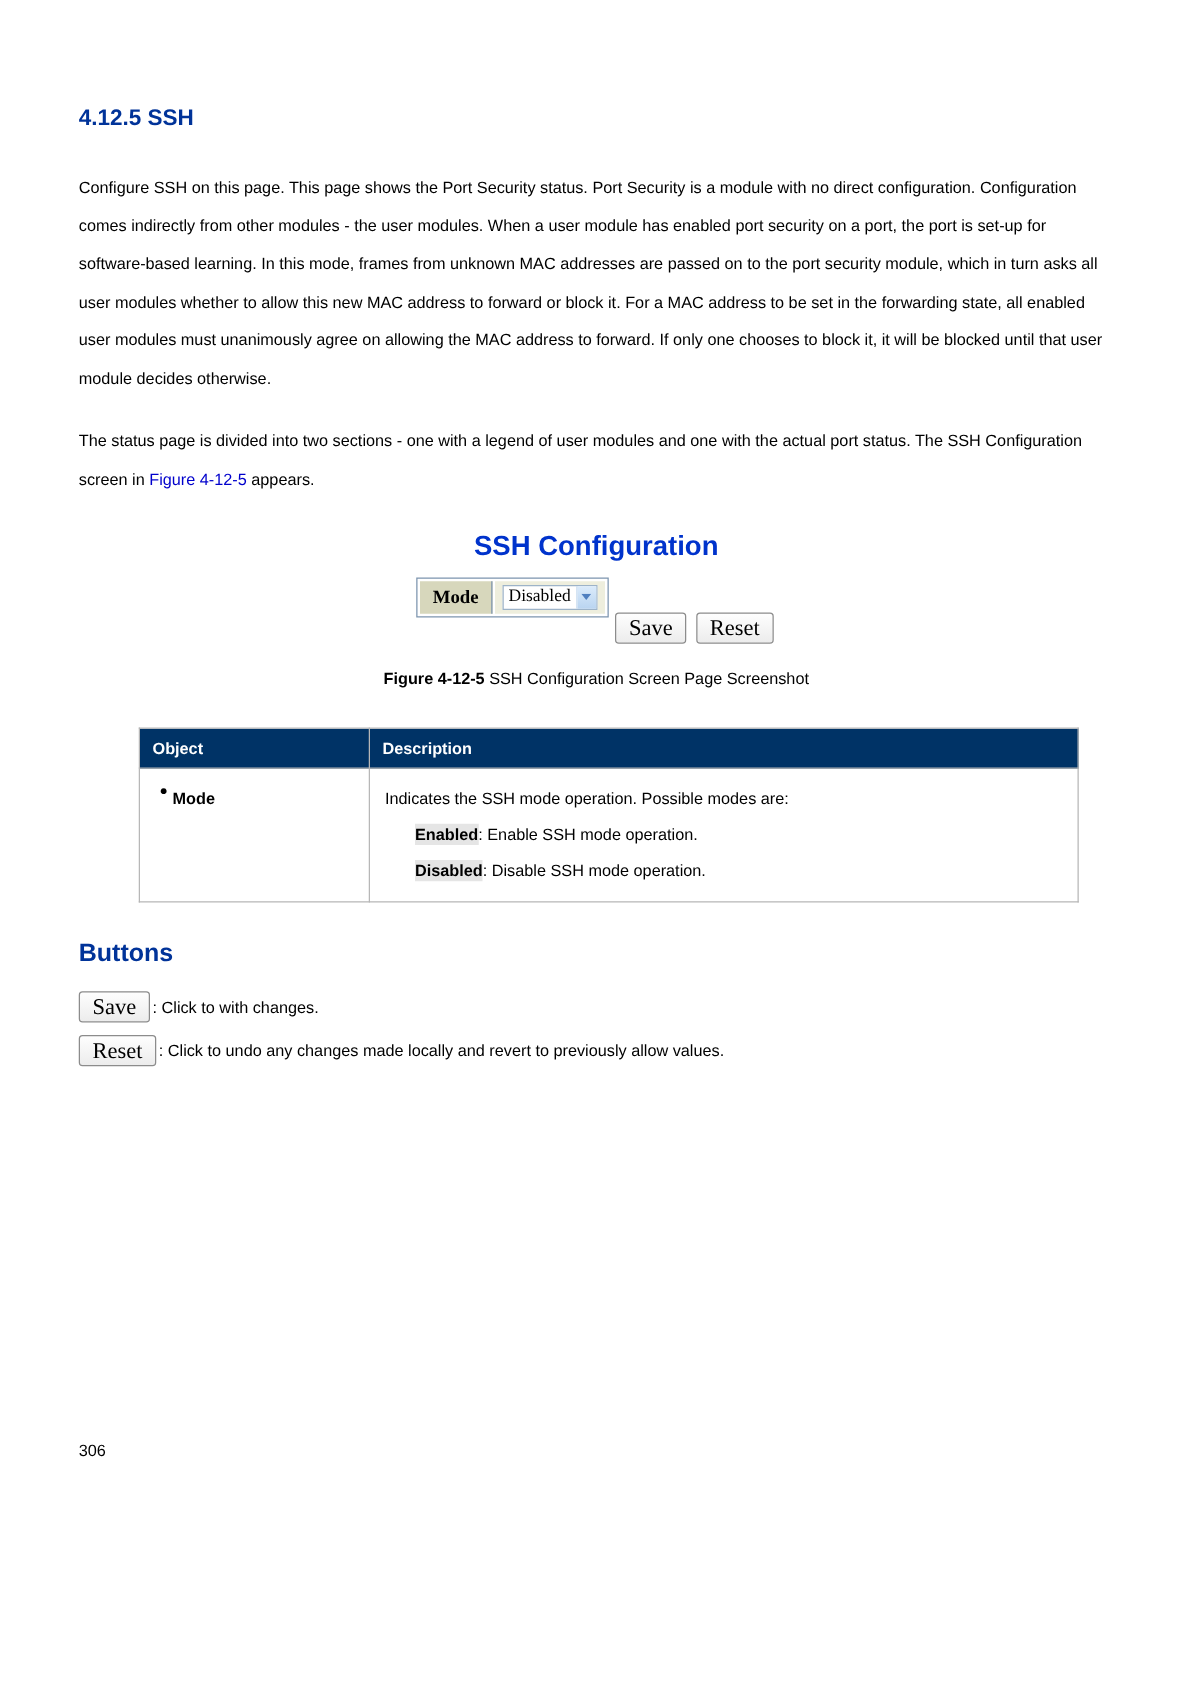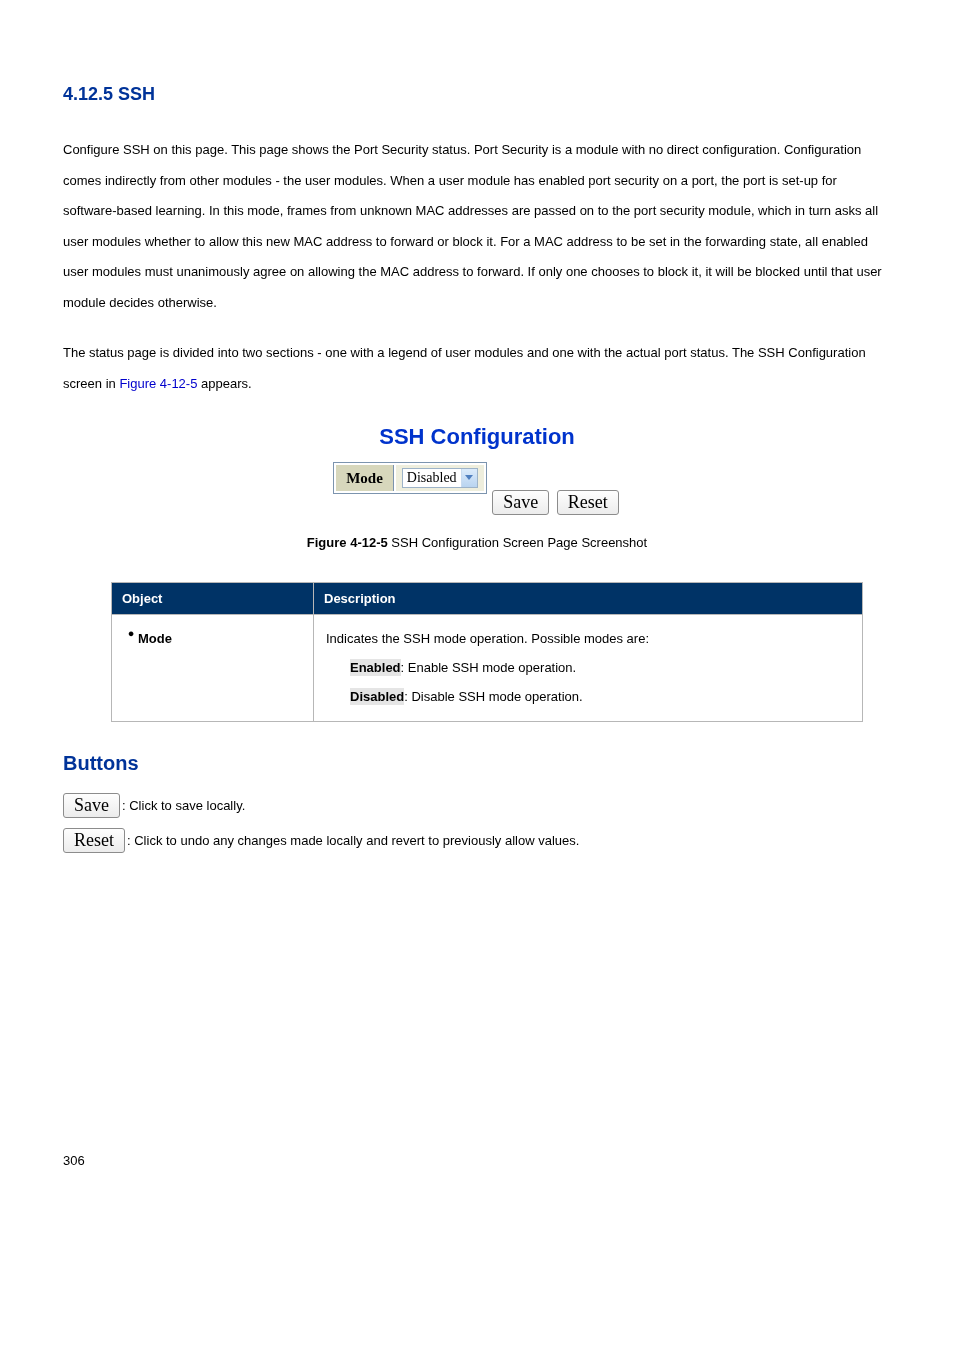--- a/index.html
+++ b/index.html
@@ -107,21 +107,21 @@
     color: #fff;
     font-weight: bold;
     text-align: left;
     padding: 8px 10px;
     font-size: 13px;
   }
   table.fields th, table.fields td {
     border: 1px solid #b7b7b7;
   }
   table.fields th:first-child, table.fields td:first-child {
-    width: 202px;
+    width: 184px;
   }
   table.fields td {
     padding: 10px 12px;
     vertical-align: top;
     line-height: 2.2;
   }
   .bullet {
     display: flex;
     align-items: flex-start;
   }
@@ -226,21 +226,21 @@
           </div>
         </td>
       </tr>
     </tbody>
   </table>
 
   <div class="buttons-heading">Buttons</div>
 
   <div class="btn-line">
     <span class="btn-classic">Save</span>
-    <span class="btn-desc">: Click to save locally.</span>
+    <span class="btn-desc">: Click to with changes.</span>
   </div>
 
   <div class="btn-line">
     <span class="btn-classic">Reset</span>
     <span class="btn-desc">: Click to undo any changes made locally and revert to previously allow values.</span>
   </div>
 
   <div class="page-num">306</div>
 
 </div>

